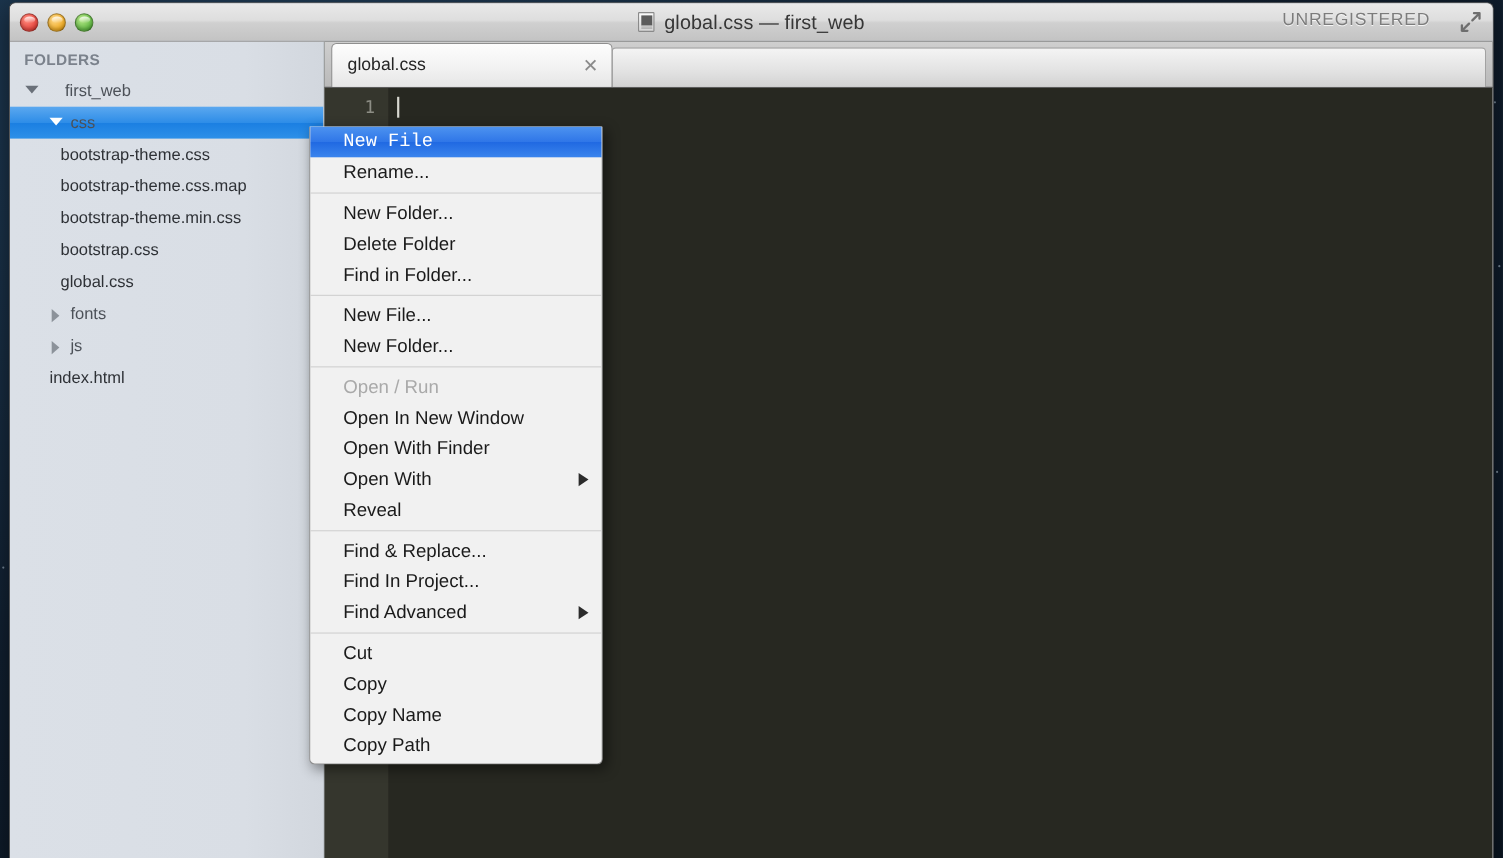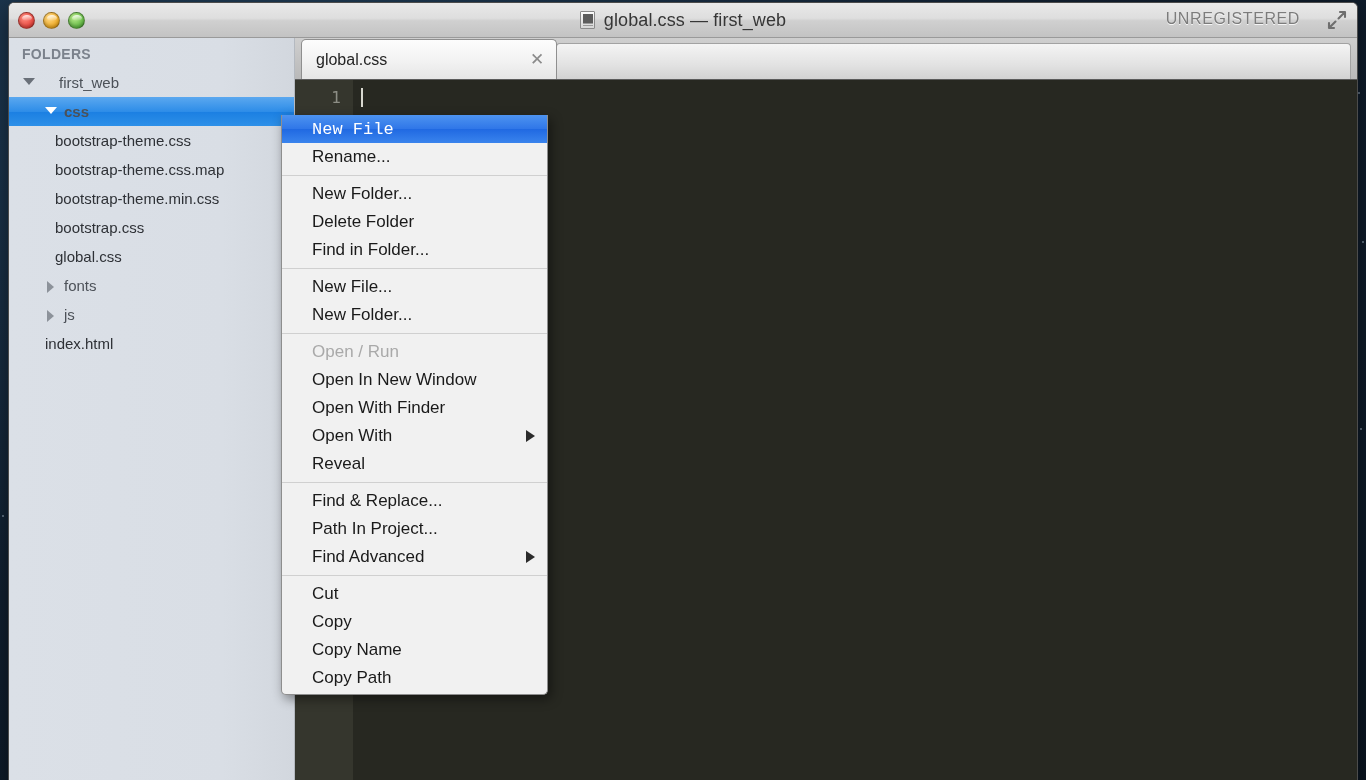--- a/index.html
+++ b/index.html
@@ -116,21 +116,21 @@
     flex: 0 0 12px; position: relative;
   }
   .tri::before {
     content:""; position:absolute; left:0; top:1px;
     border-style: solid;
   }
   .tri.down::before  { border-width: 7px 6px 0 6px; border-color: #6a7079 transparent transparent transparent; }
   .tri.right::before { border-width: 6px 0 6px 7px; border-color: transparent transparent transparent #8c929a; left:2px; }
   .row.selected {
     background: linear-gradient(to bottom, #5ba8ef 0%, #2e8de8 50%, #1b7fe2 51%, #2d90e8 100%);
-    color: #fff; font-weight: bold; align-items: center;
+    color: #fff; font-weight: normal; align-items: center;
   }
   .row.selected .tri.down::before { border-top-color: #fff; }
   .row.depth0 { padding-left: 14px; gap: 17px; }
   .row.depth1 { padding-left: 36px; }
   .row.depth2 { padding-left: 46px; }
   .row.file   { font-size: 15px; }
   .row.folder-name { color: #4c5158; }
 
   
   #editor {
@@ -372,21 +372,21 @@
         <span class="submenu-arrow"></span>
       </div>
       <div class="mi">
         <span class="mlabel">Reveal</span>
       </div>
       <div class="msep"></div>
       <div class="mi">
         <span class="mlabel">Find &amp; Replace...</span>
       </div>
       <div class="mi">
-        <span class="mlabel">Path In Project...</span>
+        <span class="mlabel">Find In Project...</span>
       </div>
       <div class="mi">
         <span class="mlabel">Find Advanced</span>
         <span class="submenu-arrow"></span>
       </div>
       <div class="msep"></div>
       <div class="mi">
         <span class="mlabel">Cut</span>
       </div>
       <div class="mi">

